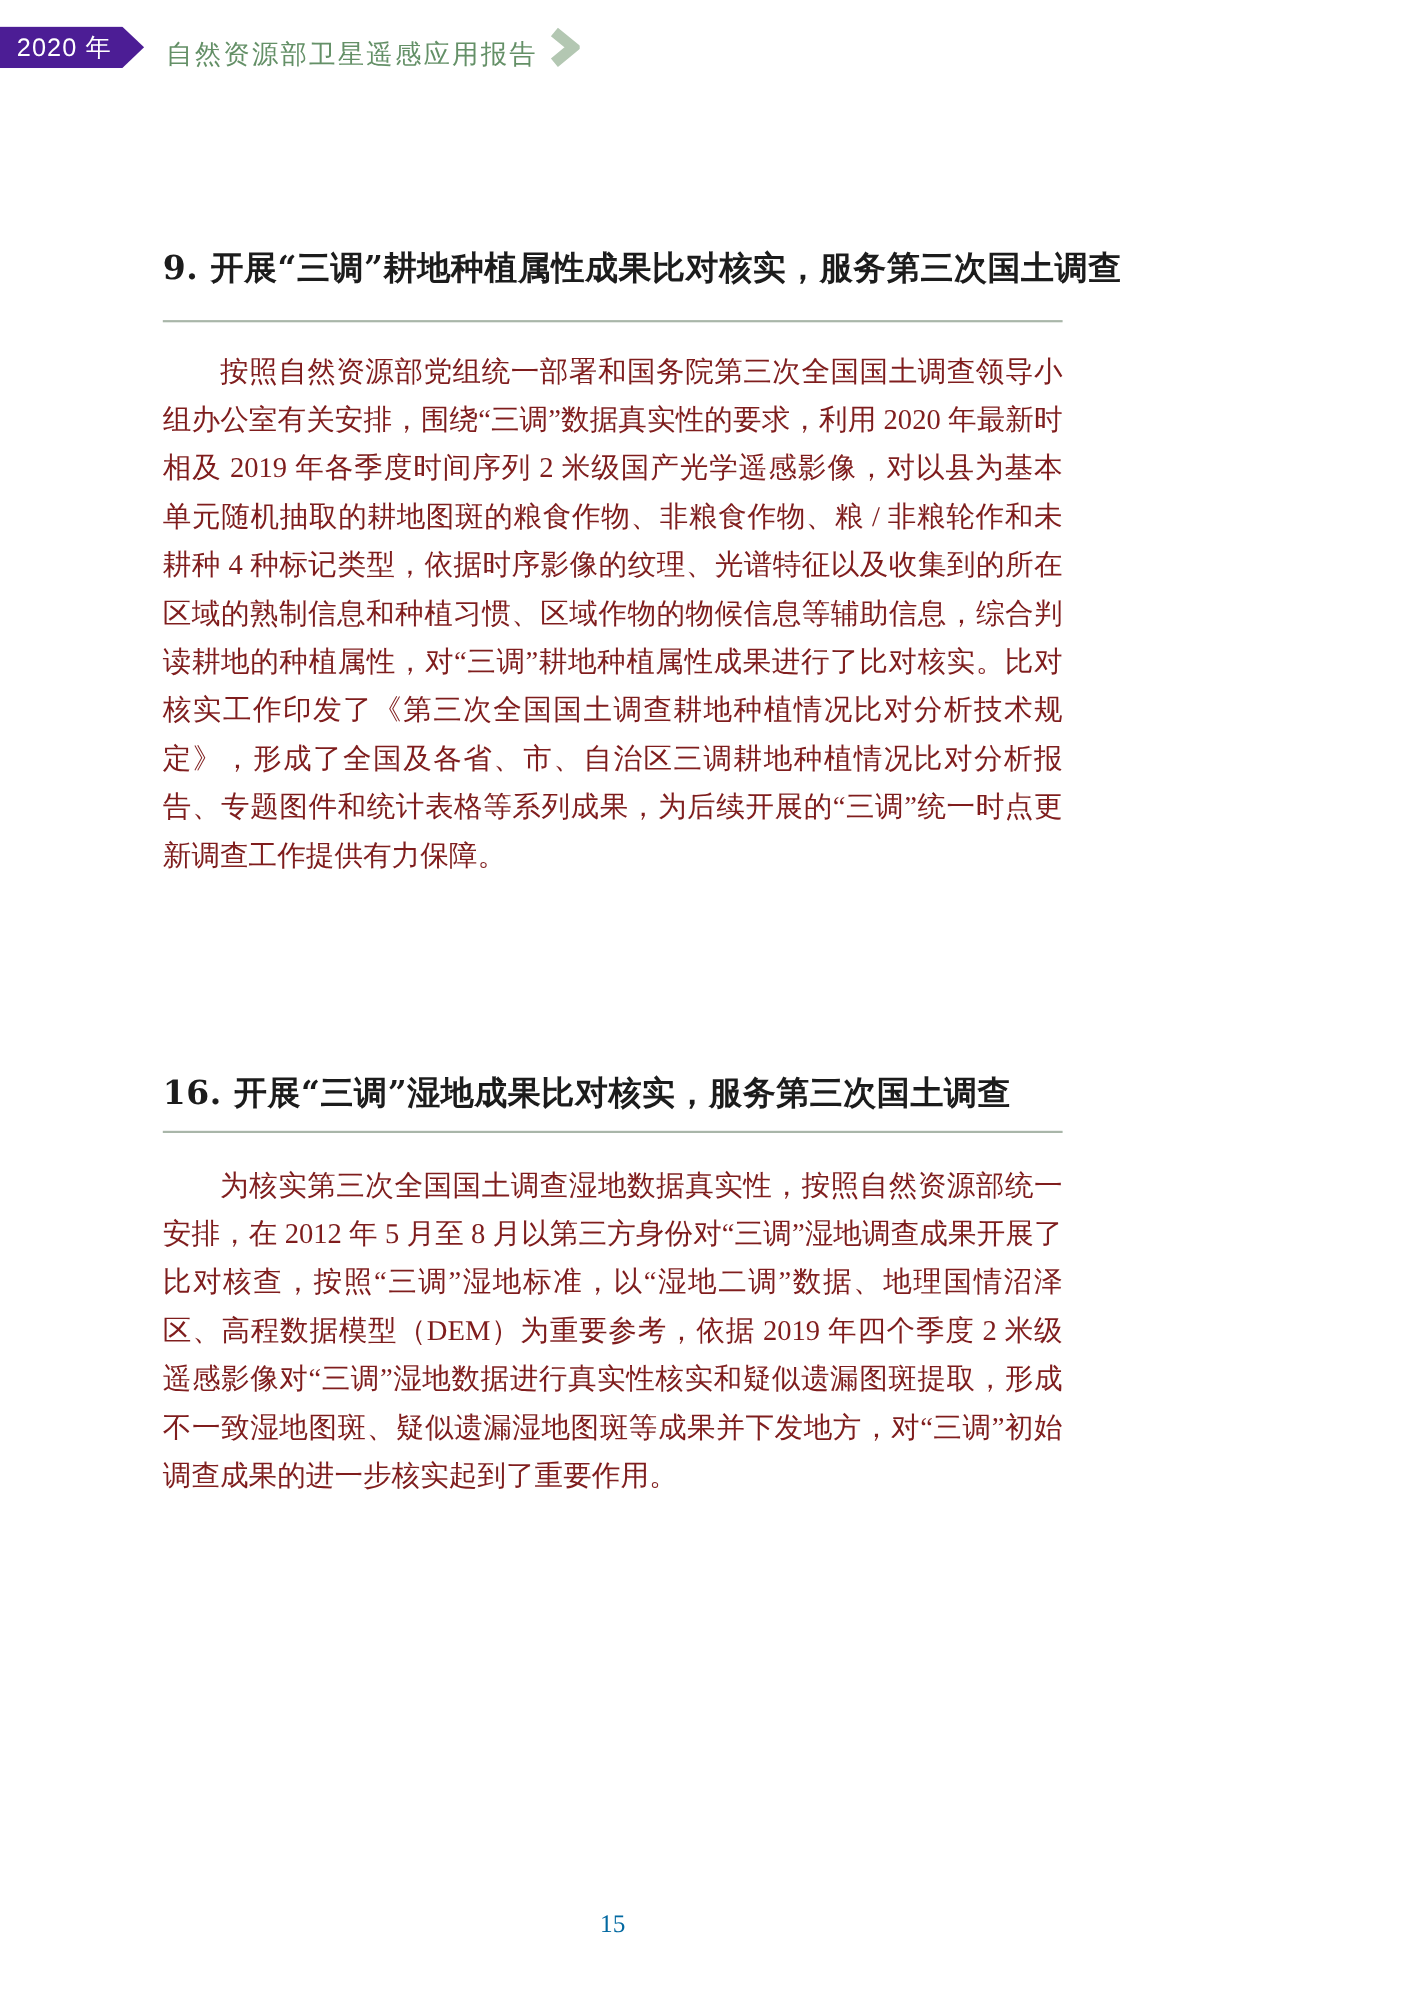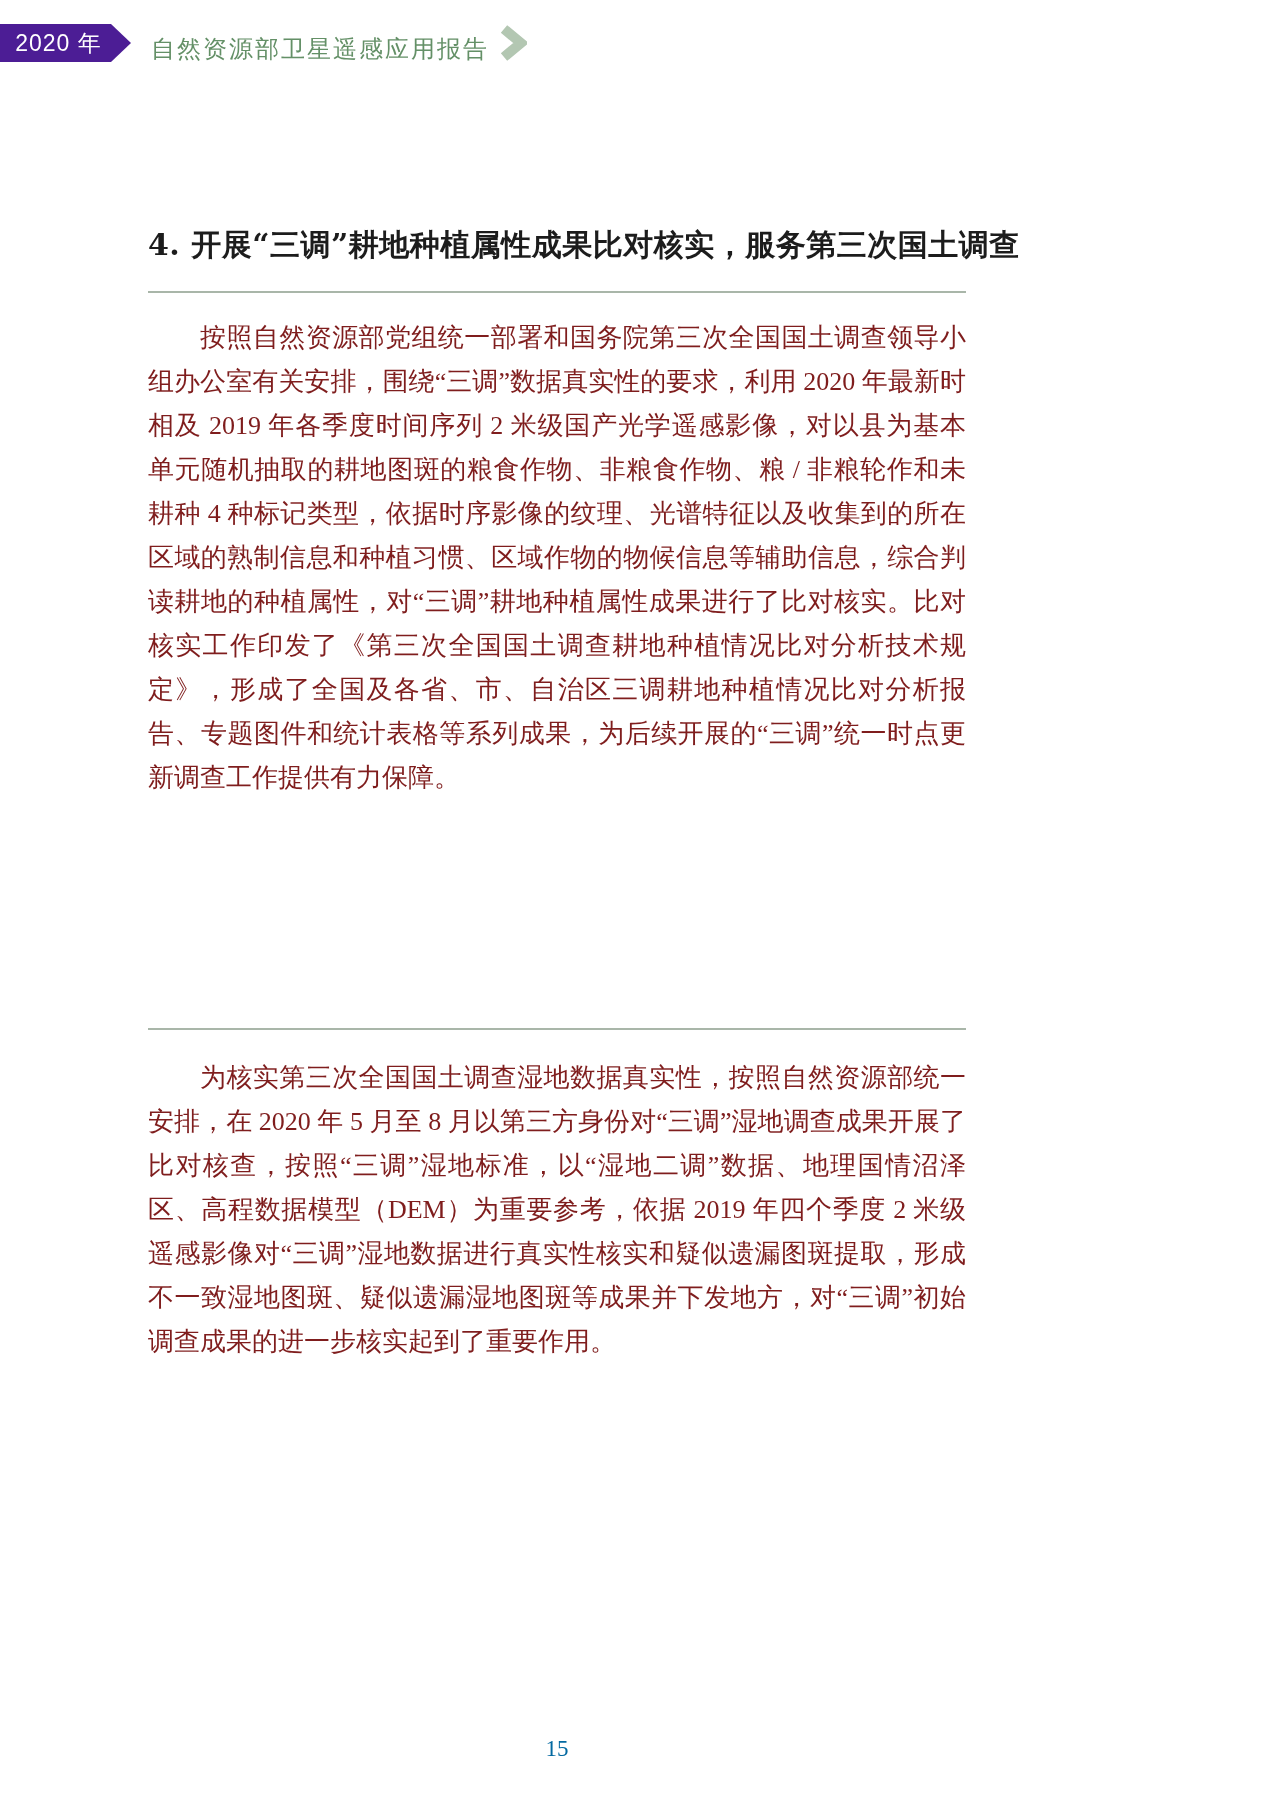--- a/index.html
+++ b/index.html
@@ -116,22 +116,23 @@
   <div class="header">
     <div class="year-badge">2020 年</div>
     <div class="report-title">自然资源部卫星遥感应用报告</div>
     <span class="header-chevron">
       <svg width="28" height="36" viewBox="0 0 28 36">
         <polyline points="5,4 22,18 5,32" fill="none" stroke="#b3c7b2" stroke-width="10"></polyline>
       </svg>
     </span>
   </div>
 
-  <div class="section-heading heading-15">4. 开展“三调”耕地种植属性成果比对核实，服务第三次国土调查</div>
+  <div class="section-heading heading-15">9. 开展“三调”耕地种植属性成果比对核实，服务第三次国土调查</div>
   <div class="heading-rule rule-15"></div>
   <p class="body-para para-15">按照自然资源部党组统一部署和国务院第三次全国国土调查领导小组办公室有关安排，围绕“三调”数据真实性的要求，利用 2020 年最新时相及 2019 年各季度时间序列 2 米级国产光学遥感影像，对以县为基本单元随机抽取的耕地图斑的粮食作物、非粮食作物、粮 / 非粮轮作和未耕种 4 种标记类型，依据时序影像的纹理、光谱特征以及收集到的所在区域的熟制信息和种植习惯、区域作物的物候信息等辅助信息，综合判读耕地的种植属性，对“三调”耕地种植属性成果进行了比对核实。比对核实工作印发了《第三次全国国土调查耕地种植情况比对分析技术规定》，形成了全国及各省、市、自治区三调耕地种植情况比对分析报告、专题图件和统计表格等系列成果，为后续开展的“三调”统一时点更新调查工作提供有力保障。</p>
 
+  <div class="section-heading heading-16">16. 开展“三调”湿地成果比对核实，服务第三次国土调查</div>
   <div class="heading-rule rule-16"></div>
-  <p class="body-para para-16">为核实第三次全国国土调查湿地数据真实性，按照自然资源部统一安排，在 2020 年 5 月至 8 月以第三方身份对“三调”湿地调查成果开展了比对核查，按照“三调”湿地标准，以“湿地二调”数据、地理国情沼泽区、高程数据模型（DEM）为重要参考，依据 2019 年四个季度 2 米级遥感影像对“三调”湿地数据进行真实性核实和疑似遗漏图斑提取，形成不一致湿地图斑、疑似遗漏湿地图斑等成果并下发地方，对“三调”初始调查成果的进一步核实起到了重要作用。</p>
+  <p class="body-para para-16">为核实第三次全国国土调查湿地数据真实性，按照自然资源部统一安排，在 2012 年 5 月至 8 月以第三方身份对“三调”湿地调查成果开展了比对核查，按照“三调”湿地标准，以“湿地二调”数据、地理国情沼泽区、高程数据模型（DEM）为重要参考，依据 2019 年四个季度 2 米级遥感影像对“三调”湿地数据进行真实性核实和疑似遗漏图斑提取，形成不一致湿地图斑、疑似遗漏湿地图斑等成果并下发地方，对“三调”初始调查成果的进一步核实起到了重要作用。</p>
 
   <div class="page-number">15</div>
 
 </div>
 
 </body></html>

